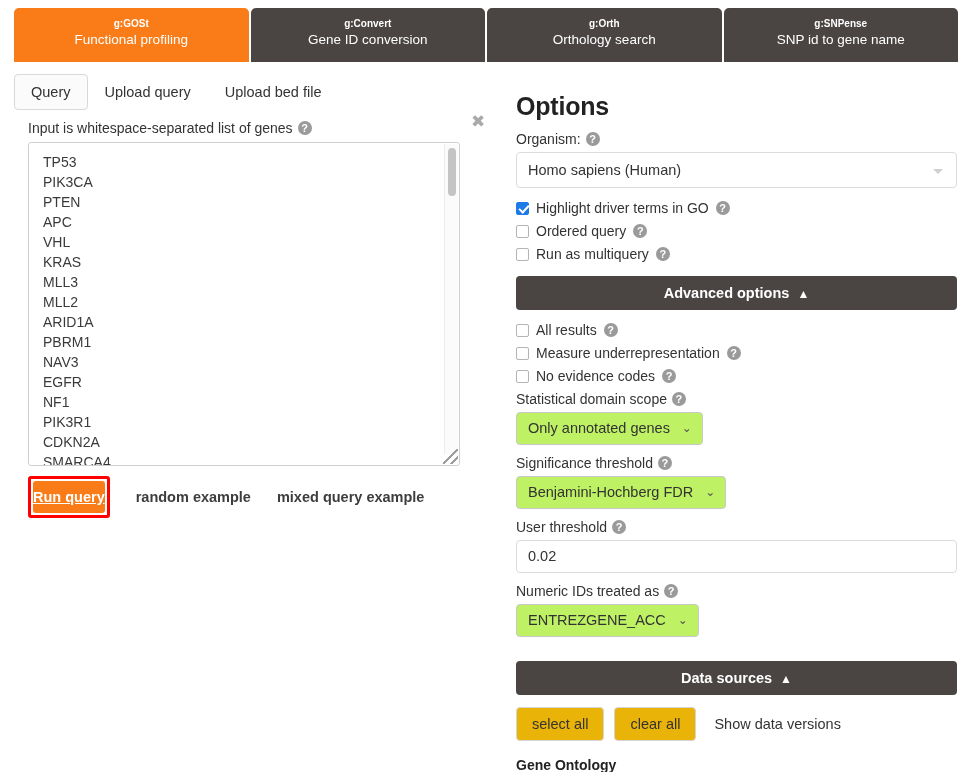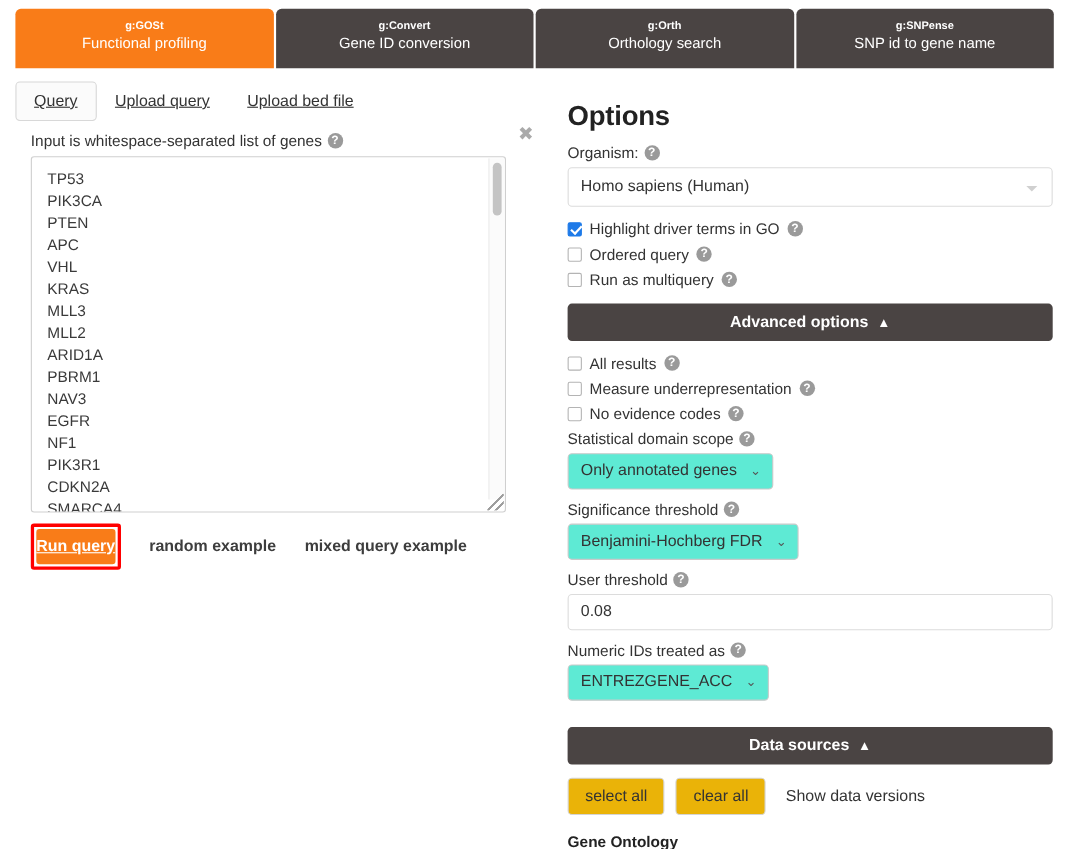--- a/index.html
+++ b/index.html
@@ -43,21 +43,20 @@
   }
   .subtabs { display: flex; align-items: center; gap: 0; height: 40px; }
   .subtab {
     font-size: 14.5px;
     color: #333;
     padding: 9px 16px;
     cursor: pointer;
     border: 1px solid transparent;
     border-radius: 4px;
     background: transparent;
-    text-decoration: underline;
   }
   .subtab.active {
     background: #fbfbfb;
     border: 1px solid #d8d8d8;
   }
   .input-hint {
     font-size: 14px;
     color: #333;
     margin: 8px 0 6px 14px;
     display: flex; align-items: center; gap: 5px;
@@ -240,21 +239,21 @@
     margin: 14px 0 12px 0;
     cursor: pointer;
     user-select: none;
   }
   .section-bar .chev { font-size: 12px; margin-left: 4px; }
   .nselect {
     position: relative;
     height: 33px;
     border: 1px solid #c9c9c9;
     border-radius: 4px;
-    background: #5eead4;
+    background: #bef264;
     font-size: 14.5px;
     color: #333;
     line-height: 31px;
     padding: 0 32px 0 11px;
     display: inline-block;
     cursor: pointer;
     margin-bottom: 10px;
   }
   .nselect .chev {
     position: absolute;
@@ -434,21 +433,21 @@
     </div>
     <div class="nselect">
       <span>Benjamini-Hochberg FDR</span>
       <span class="chev">⌄</span>
     </div>
 
     <div class="opt-label">
       <span>User threshold</span>
       <span class="help">?</span>
     </div>
-    <div class="text-input">0.08</div>
+    <div class="text-input">0.02</div>
 
     <div class="opt-label">
       <span>Numeric IDs treated as</span>
       <span class="help">?</span>
     </div>
     <div class="nselect">
       <span>ENTREZGENE_ACC</span>
       <span class="chev">⌄</span>
     </div>
 

